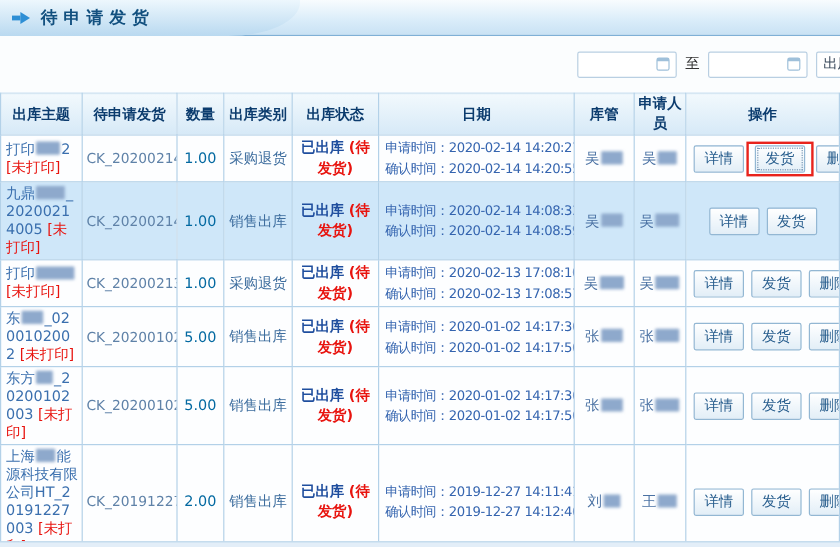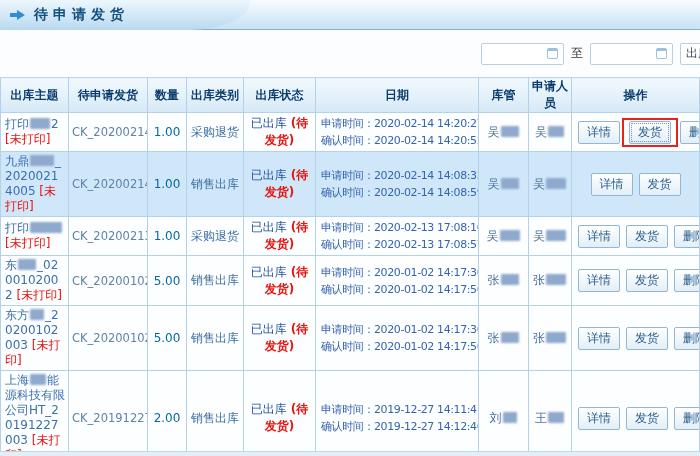--- a/index.html
+++ b/index.html
@@ -38,21 +38,21 @@
   th,td{border:1px solid #b3d1e8;overflow:hidden;}
   thead th{height:23px;background:linear-gradient(180deg,#f2f9fd,#d6e9f7);color:#0c3c6e;font-weight:bold;font-size:12px;border-top:1px solid #bcd8ec;}
   td{text-align:center;color:#4a71a3;font-size:12px;padding:2px 3px;vertical-align:middle;background:#fdfeff;}
   tr.hl-row td{background:#cfe7f9;}
   .subject-cell{text-align:left;line-height:15px;word-break:break-all;padding-left:4px;}
   .subj-text{color:#3a6fae;margin-top:43px;}
   .red-text{color:#e8140f;}
   .code-cell{color:#5f82a8;font-size:11.5px;}
   .qty-cell{color:#0369a1;}
   .cat-cell{color:#3d6d9e;}
-  .st-done{color:#1f4e9e;font-weight:normal;margin-top:28px;}
+  .st-done{color:#1f4e9e;font-weight:bold;margin-top:28px;}
   .st-wait{color:#e8140f;font-weight:bold;}
   .dates-cell{text-align:left;padding-left:5px;color:#3464af;font-size:11px;line-height:17px;white-space:nowrap;letter-spacing:-0.4px;}
   .blur{display:inline-block;background:#8ea9cc;filter:blur(1.3px);height:11px;vertical-align:-1px;border-radius:1px;margin:0 1px;}
   .ops-cell{white-space:nowrap;}
   .btn{display:inline-block;margin:0 3px;padding:2px 8px;border:1px solid #93b7d3;border-radius:2px;
     background:linear-gradient(180deg,#ffffff,#e2eef7);color:#275d8d;font-size:12px;cursor:pointer;
     font-family:"DejaVu Sans","Liberation Sans",sans-serif;}
   .btn.focused{outline:1px dotted #7796b5;outline-offset:-3px;}
   .redbox{display:inline-block;border:2px solid #e8231c;padding:1px 2px;margin:-3px -1px;}
   .bottom-strip{position:absolute;left:0;bottom:0;width:700px;height:5px;background:#e3eef8;border-top:1px solid #bcd6ea;}

